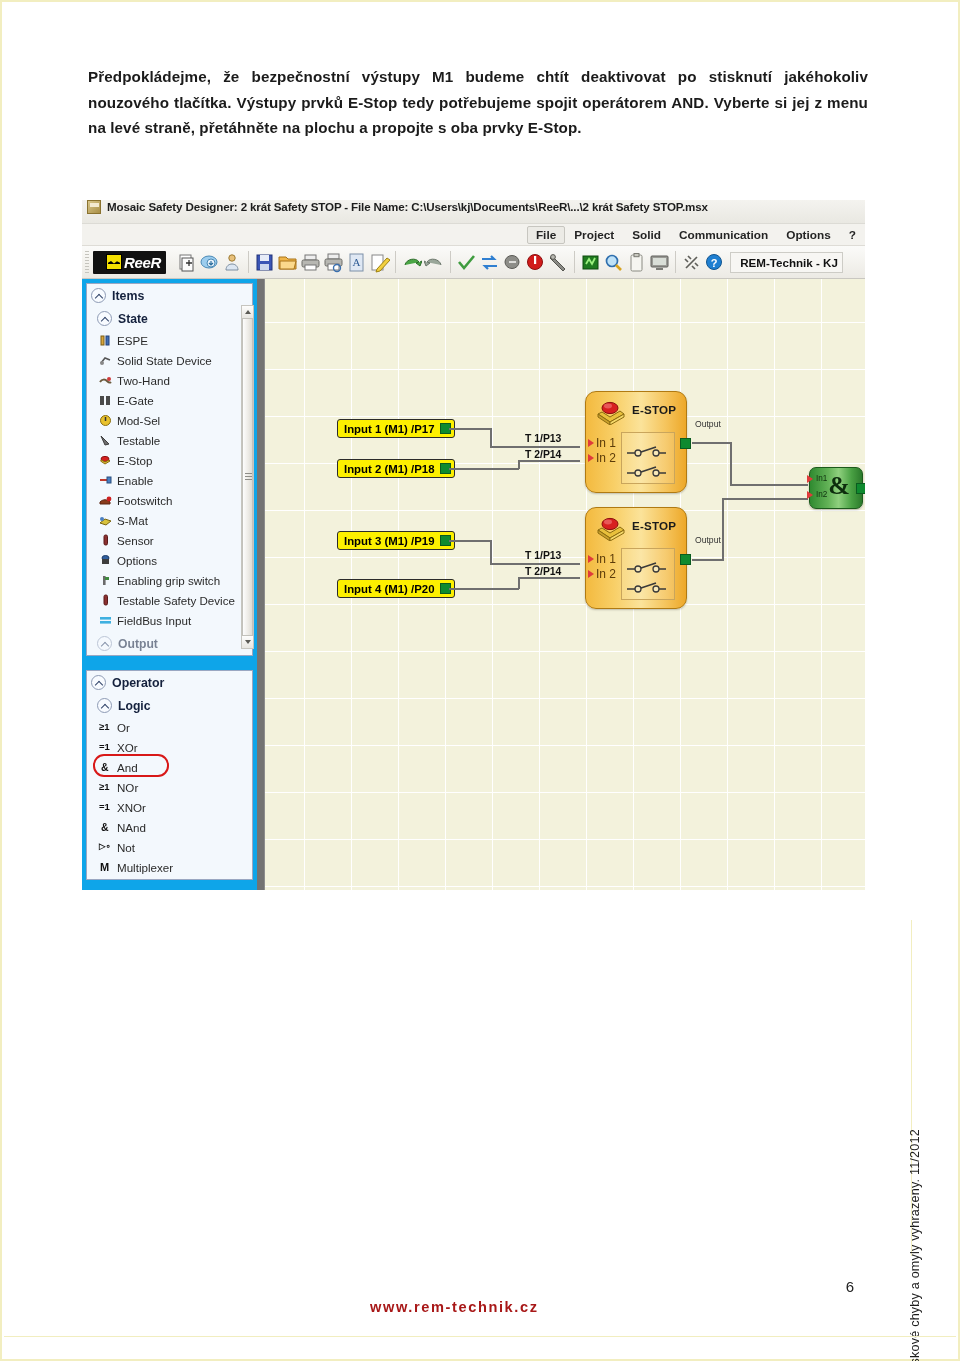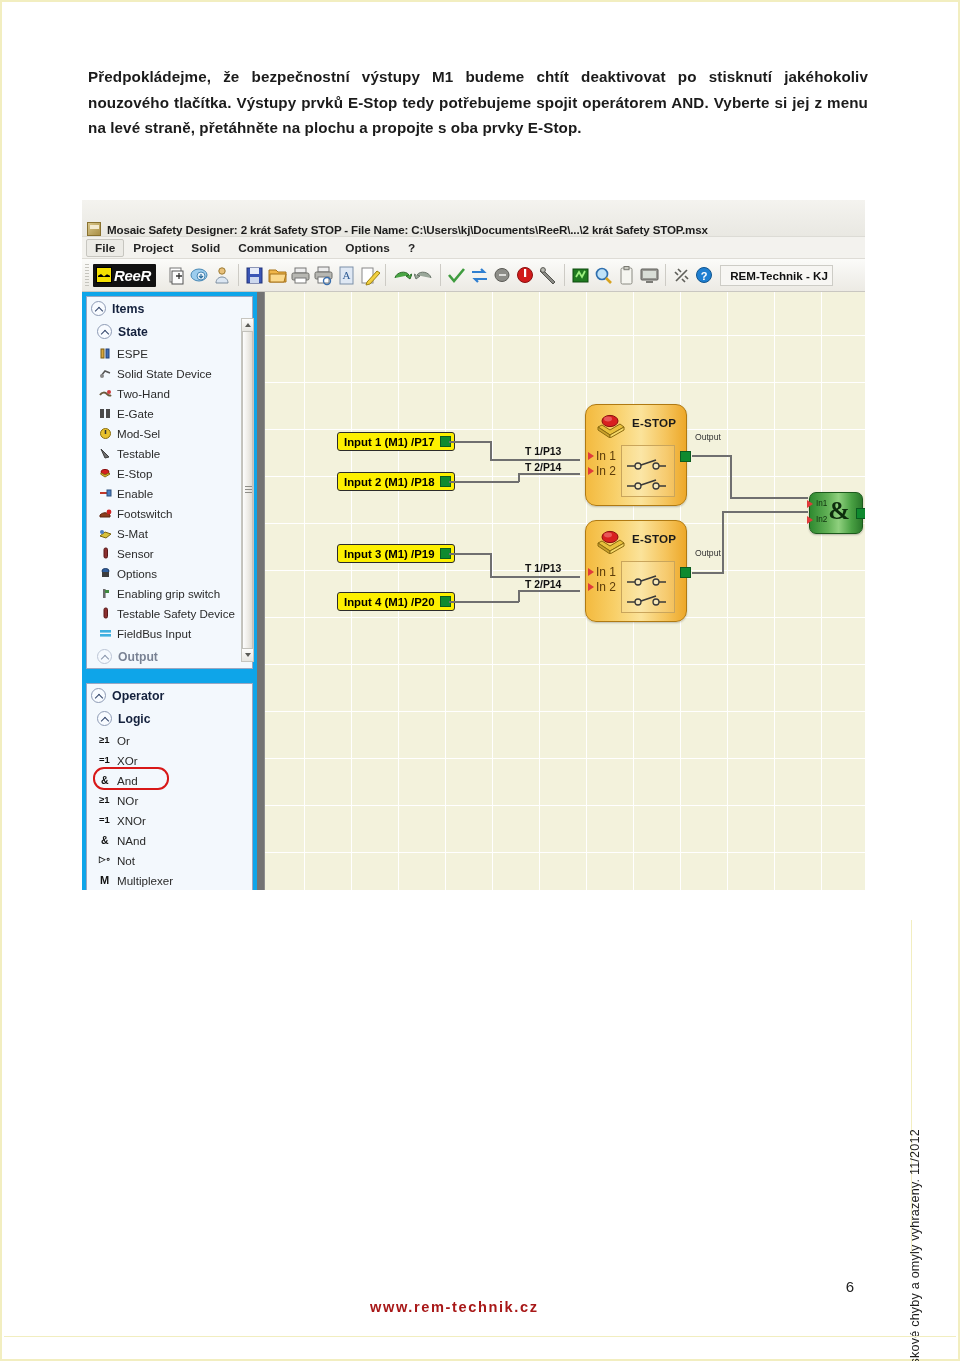--- a/index.html
+++ b/index.html
@@ -33,23 +33,23 @@
   .app {
     position: absolute;
     left: 80px; top: 198px;
     width: 783px; height: 690px;
     background: #f1f0ea;
     overflow: hidden;
   }
 
   .titlebar {
     position: relative;
-    height: 37px;
+    height: 24px;
     background: linear-gradient(to bottom, #f4f3ef 0%, #e9e8e2 100%);
-    display: flex; align-items: flex-end;
+    display: flex; align-items: flex-start;
     padding-left: 5px;
     border-bottom: 1px solid #dcdbd5;
   }
   .title-ico {
     width: 14px; height: 14px; margin-right: 6px;
     background: linear-gradient(135deg,#d8c68a,#a98f46);
     border: 1px solid #8a722f;
     position: relative; flex: none;
   }
   .title-ico::after{
@@ -60,20 +60,21 @@
     font-size: 11.6px; color: #1d1d1d; white-space: nowrap;
     font-weight: 600; letter-spacing: -.15px;
   }
 
   .menubar {
     height: 22px;
     background: #f3f2ee;
     display: flex; align-items: center;
     padding-left: 4px;
     border-bottom: 1px solid #dedcd6;
+    justify-content: flex-end;
   }
   .menuitem {
     font-size: 11.8px; color: #242424;
     padding: 2px 9px; white-space: nowrap;
     font-weight: 600;
   }
   .menuitem.sel {
     background: #ecebe6;
     border: 1px solid #c7c6c0;
     padding: 1px 8px;
@@ -88,21 +89,21 @@
     border-bottom: 1px solid #c9c7c1;
   }
   .grip {
     width: 4px; height: 22px; margin-right: 4px;
     background: repeating-linear-gradient(to bottom,#c5c4bd 0 1px,transparent 1px 3px);
     flex: none;
   }
   .reer-logo {
     display: flex; align-items: center;
     background: #111; color: #fff;
-    height: 23px; padding: 0 5px 0 3px;
+    height: 23px; padding: 0 5px 0 13px;
     margin-right: 9px; flex: none;
     border-radius: 1px;
   }
   .reer-badge {
     width: 16px; height: 16px; background: #f5e000;
     margin-right: 2px; position: relative; flex:none;
     border: 1px solid #000;
   }
   .reer-badge::after{
     content:""; position:absolute; left:1px; top:6px; width:12px; height:3px;
@@ -816,21 +817,21 @@
         <span class="out-lbl" style="left:430px; top:256px;">Output</span>
 
         <div class="wire h" style="left:427px; top:163px; width:40px;"></div>
         <div class="wire v" style="left:465px; top:163px; height:43px;"></div>
         <div class="wire h" style="left:465px; top:205px; width:78px;"></div>
 
         <div class="wire h" style="left:427px; top:280px; width:32px;"></div>
         <div class="wire v" style="left:457px; top:219px; height:62px;"></div>
         <div class="wire h" style="left:457px; top:219px; width:86px;"></div>
 
-        <div class="andgate" style="left:544px; top:200px;">
+        <div class="andgate" style="left:544px; top:188px;">
           <span class="and-pin" style="left:6px; top:6px;">
             <span style="position:absolute;left:-9px;top:1px;width:0;height:0;border-top:4px solid transparent;border-bottom:4px solid transparent;border-left:6px solid #e03b3b;"></span>
             <span>In1</span>
           </span>
           <span class="and-pin" style="left:6px; top:22px;">
             <span style="position:absolute;left:-9px;top:1px;width:0;height:0;border-top:4px solid transparent;border-bottom:4px solid transparent;border-left:6px solid #e03b3b;"></span>
             <span>In2</span>
           </span>
           <span class="andsym">&amp;</span>
           <span class="out-port" style="right:-5px; top:15px;"></span>

